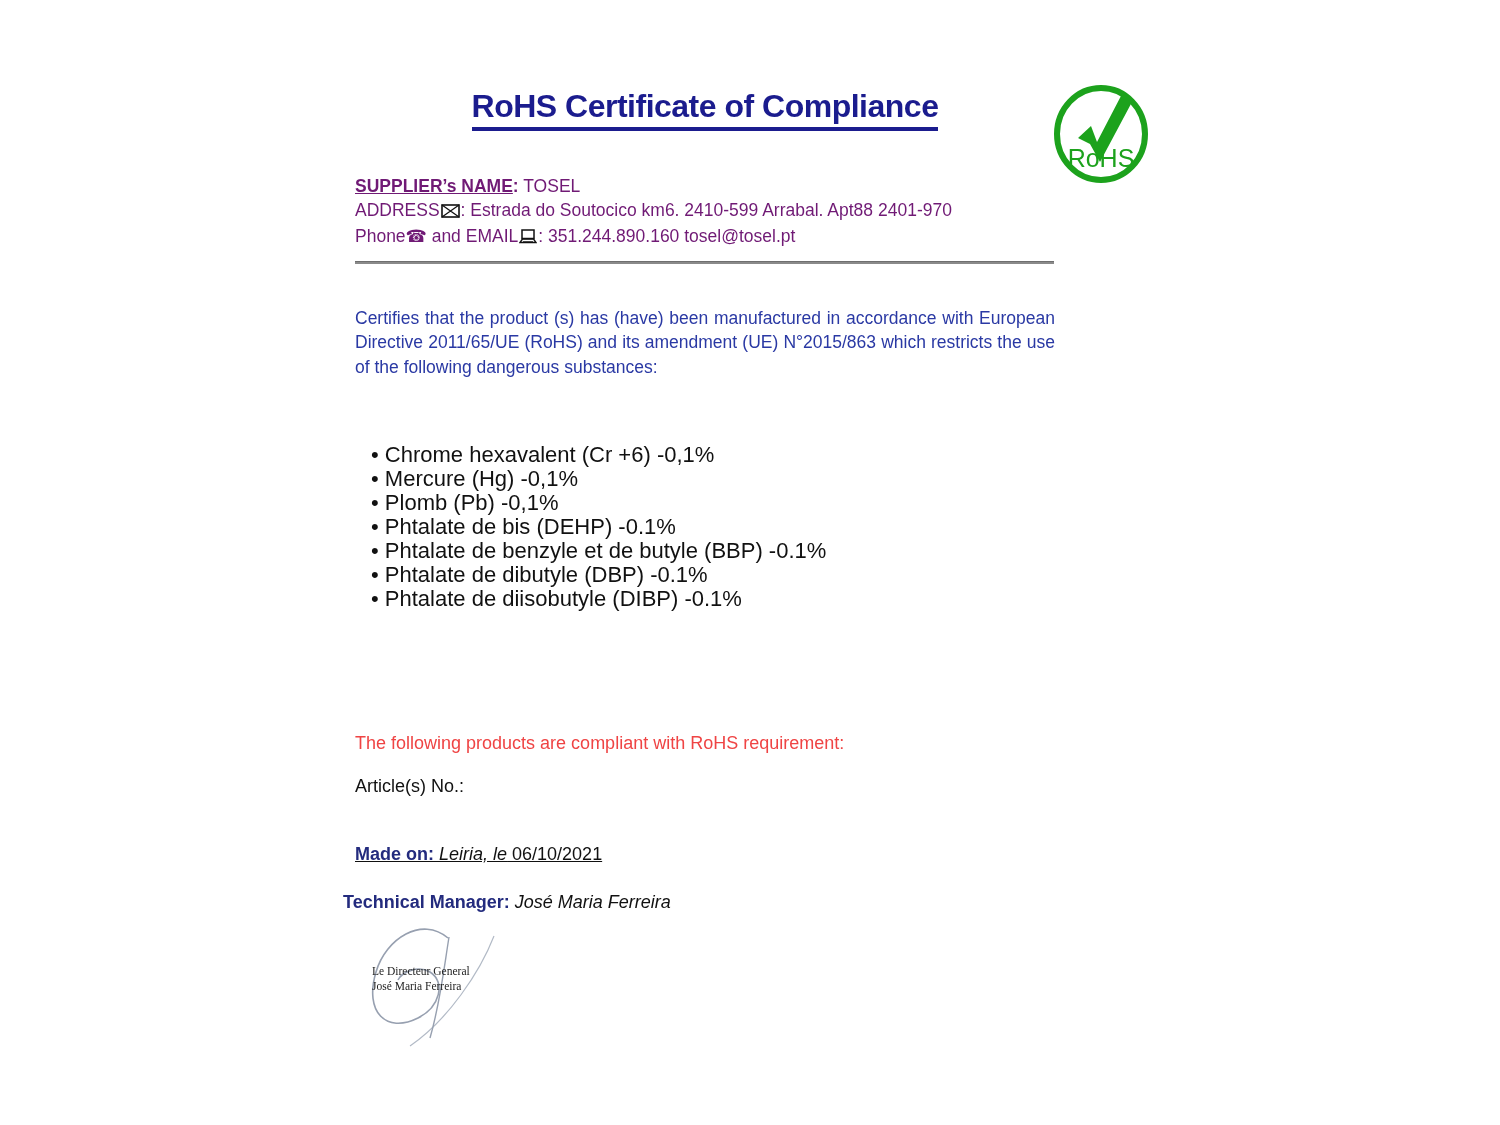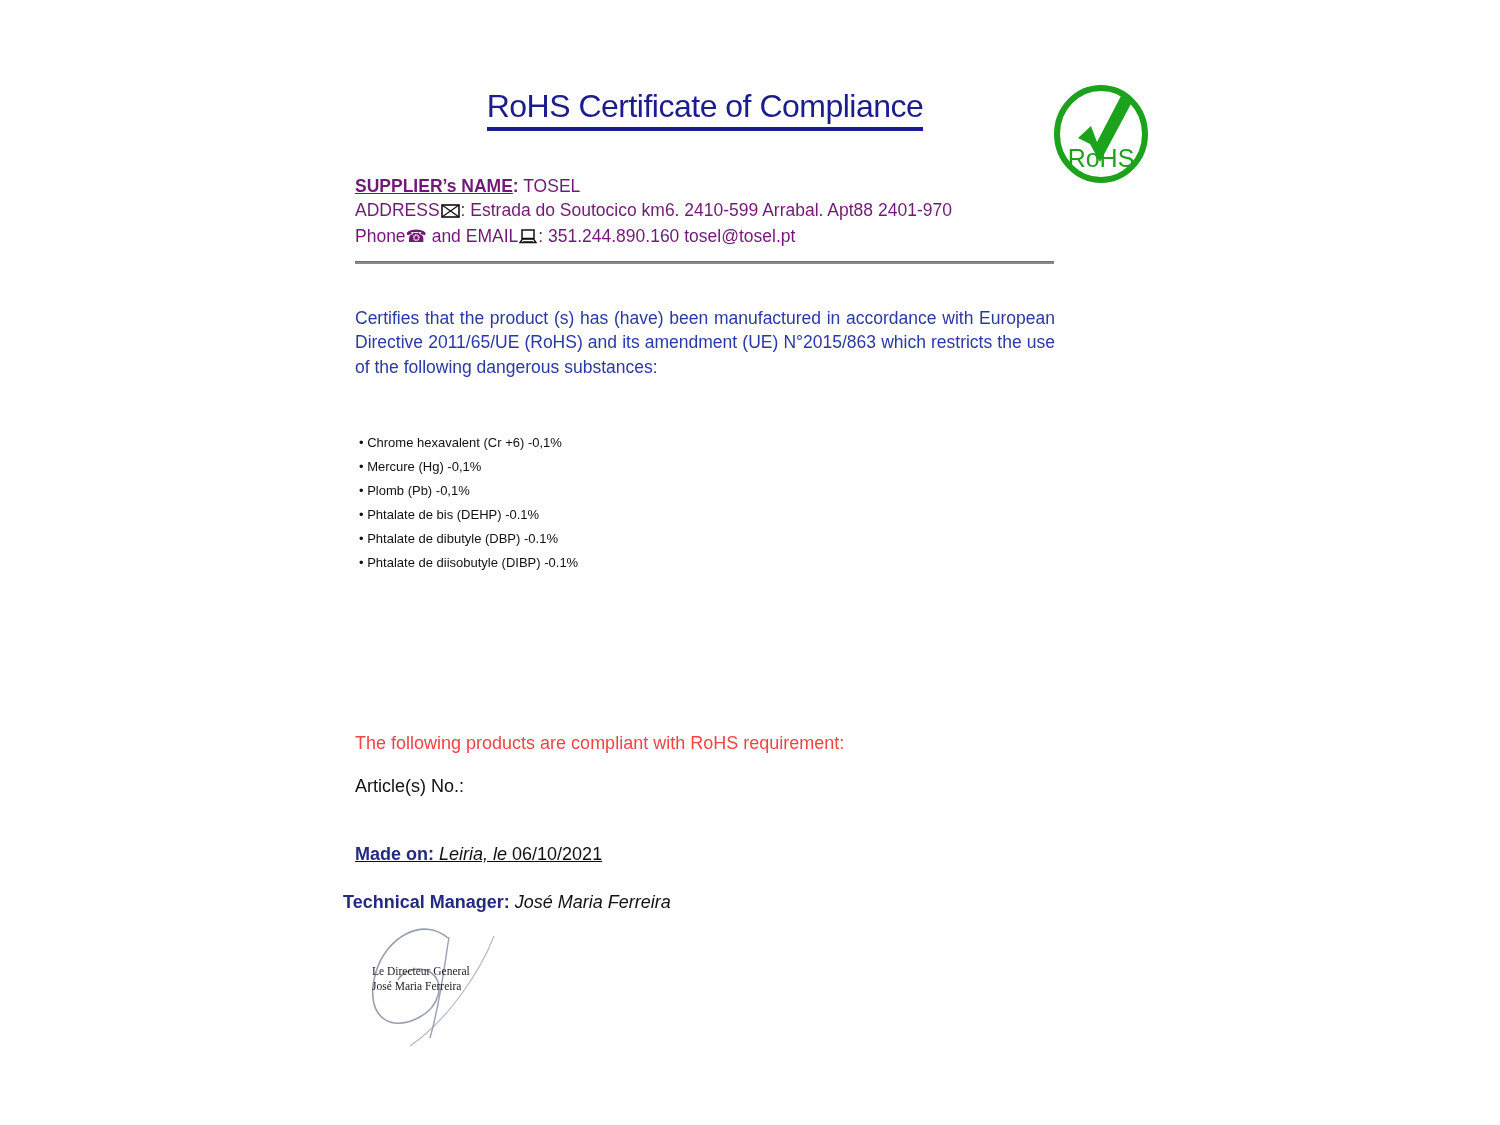--- a/index.html
+++ b/index.html
@@ -11,21 +11,21 @@
     color:#1a1a1a;
     overflow:hidden;
   }
   
   .title-wrap{
     position:absolute;left:355px;top:88px;width:700px;
     text-align:center;
   }
   .doc-title{
     display:inline-block;
-    font-size:32px;font-weight:normal;
+    font-size:32px;font-weight:bold;
     color:#1b1c8e;
     border-bottom:4px solid #1b1c8e;
     padding-bottom:2px;
     letter-spacing:-0.5px;
   }
   
   .logo{position:absolute;left:1052px;top:82px;width:98px;height:102px;}
   
   .supplier{
     position:absolute;left:355px;top:174px;width:700px;
@@ -43,22 +43,22 @@
   
   .cert-para{
     position:absolute;left:355px;top:306px;width:700px;
     font-size:17.5px;line-height:24.3px;
     color:#2a39a4;
     text-align:justify;
   }
   
   .substances{
     position:absolute;left:355px;top:427px;width:700px;
-    margin:4px;padding:0;list-style:none;
-    font-size:13px;line-height:24px;color:#111;
+    margin:16px;padding:0;list-style:none;
+    font-size:22px;line-height:24px;color:#111;
   }
   .substances li::before{content:"• ";}
   
   .statement{
     position:absolute;left:355px;top:733px;width:700px;
     font-size:18px;color:#ef4444;
   }
   .articles{
     position:absolute;left:355px;top:776px;width:700px;
     font-size:18px;color:#111;
@@ -115,20 +115,21 @@
 
   <div class="divider"></div>
 
   <div class="cert-para">Certifies that the product (s) has (have) been manufactured in accordance with European Directive 2011/65/UE (RoHS) and its amendment (UE) N°2015/863 which restricts the use of the following dangerous substances:</div>
 
   <ul class="substances">
     <li>Chrome hexavalent (Cr +6) -0,1%</li>
     <li>Mercure (Hg) -0,1%</li>
     <li>Plomb (Pb) -0,1%</li>
     <li>Phtalate de bis (DEHP) -0.1%</li>
+    <li>Phtalate de benzyle et de butyle (BBP) -0.1%</li>
     <li>Phtalate de dibutyle (DBP) -0.1%</li>
     <li>Phtalate de diisobutyle (DIBP) -0.1%</li>
   </ul>
 
   <div class="statement">The following products are compliant with RoHS requirement:</div>
   <div class="articles">Article(s) No.:</div>
 
   <div class="made-on">
     <span class="navy-label">Made on:</span><span class="ital"> Leiria, le</span><span> 06/10/2021</span>
   </div>

